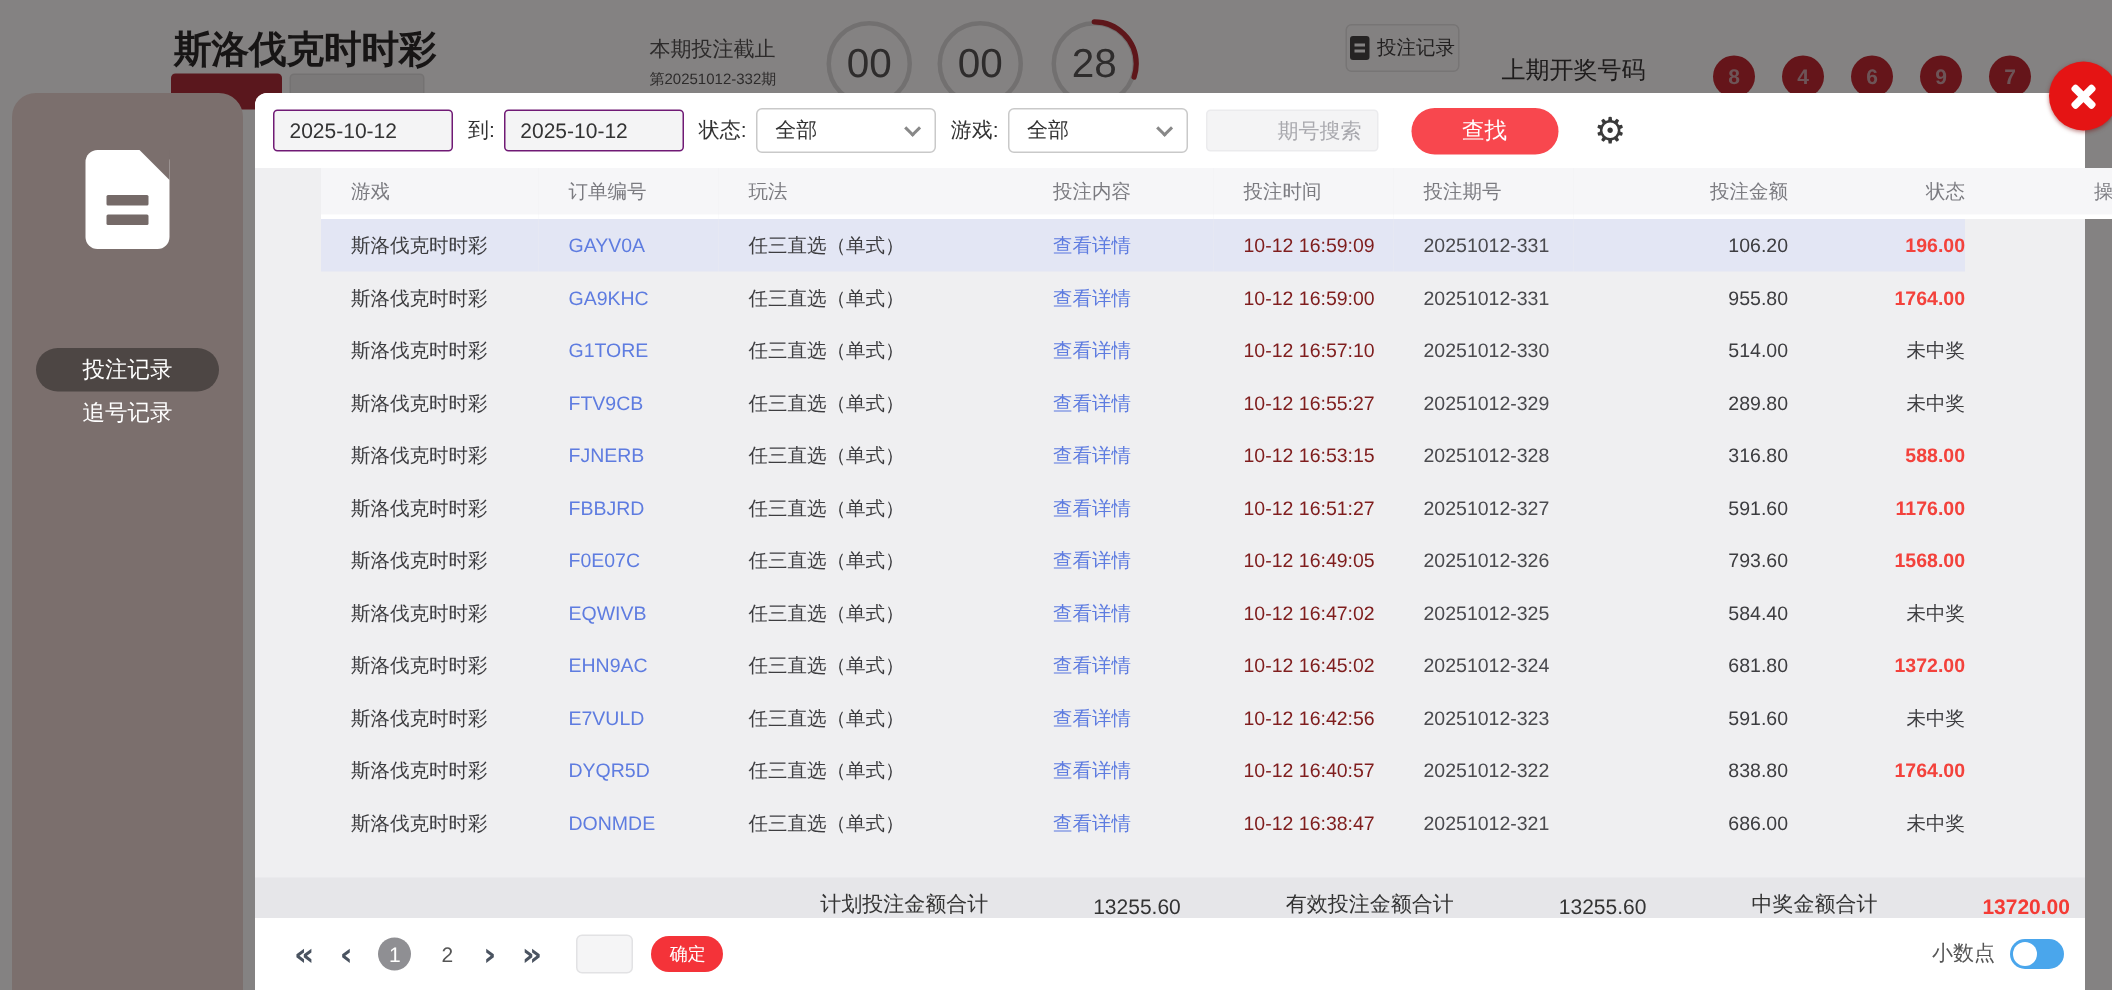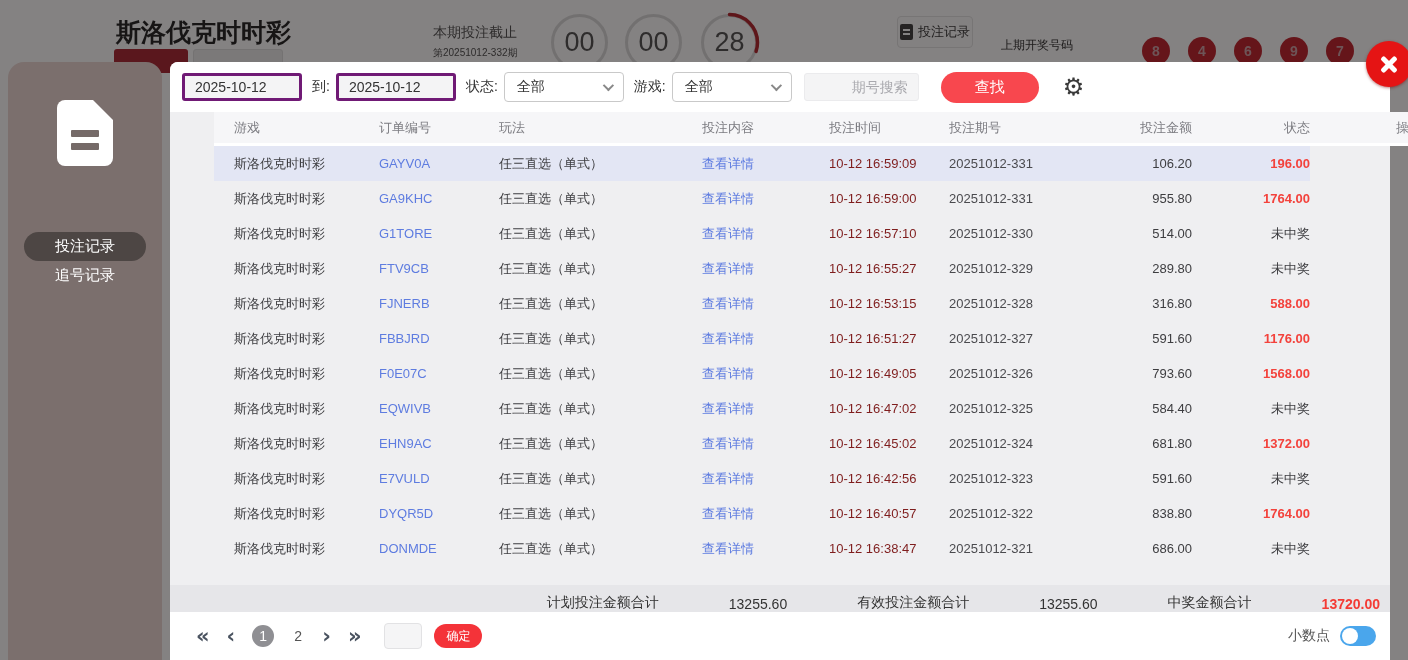--- a/index.html
+++ b/index.html
@@ -20,21 +20,21 @@
   .deadline { position:absolute; left:433px; top:24px; font-size:14px; color:#4a4a4a; }
   .period-no { position:absolute; left:433px; top:46px; font-size:10px; color:#4a4a4a; }
   .cd-circle { position:absolute; top:14px; width:57px; height:57px; border-radius:50%; border:3px solid #dadada;
                display:flex; align-items:center; justify-content:center; font-size:27px; color:#4d4d4d; background:#fff; }
   .cd-arc { position:absolute; top:11px; width:63px; height:63px; }
   .hdr-record-btn { position:absolute; left:897px; top:16px; width:76px; height:32px; background:#fdfdfd; border:1px solid #e3e3e3;
                border-radius:4px; display:flex; align-items:center; justify-content:center; gap:5px; font-size:13px; color:#333; }
   .mini-doc { width:13px; height:16px; background:#3a3a3a; border-radius:2px; position:relative; }
   .mini-doc:before { content:""; position:absolute; left:3px; top:5px; width:7px; height:2px; background:#fff; }
   .mini-doc:after { content:""; position:absolute; left:3px; top:9px; width:7px; height:2px; background:#fff; }
-  .last-draw-label { position:absolute; left:1001px; top:37px; font-size:12px; color:#2a2a2a; }
+  .last-draw-label { position:absolute; left:1001px; top:37px; font-size:16px; color:#2a2a2a; }
   .balls { position:absolute; left:1142px; top:37px; display:flex; gap:18px; }
   .ball { width:28px; height:28px; border-radius:50%; background:#bf1c26; color:#cfa0a5; font-weight:bold;
           font-size:14px; display:flex; align-items:center; justify-content:center; }
 
   .dim-overlay { position:absolute; inset:0; background:rgba(20,16,16,0.52); z-index:10; }
 
   
   .sidebar { position:absolute; left:8px; top:62px; width:154px; height:598px; background:#7b6f6d;
              border-radius:16px 16px 0 0; z-index:20; display:flex; flex-direction:column; align-items:center; }
   .doc-icon { margin-top:38px; width:56px; height:66px; position:relative; }
@@ -55,21 +55,21 @@
                background:#e51414; z-index:30; cursor:pointer; box-shadow:0 1px 3px rgba(120,0,0,.5); }
   .close-btn:before, .close-btn:after { content:""; position:absolute; left:13px; top:21px; width:20px; height:5px;
                background:#fff; border-radius:2px; }
   .close-btn:before { transform:rotate(45deg); } .close-btn:after { transform:rotate(-45deg); }
 
   .filter-bar { height:50px; background:#fff; border-radius:8px 8px 0 0; display:flex; align-items:center;
                 padding:0 12px; flex:none; }
   .qr { height:30px; padding:0 15px; border-radius:15px; background:#fff; border:1px solid #c6c6c6;
         font-size:14px; color:#333; margin-right:7px; cursor:pointer; font-family:inherit; }
   .qr.active { background:#f8474e; border-color:#f8474e; color:#fff; }
-  .date-input { width:120px; height:28px; background:#f4f4f5; border:3px solid #701a75; border-radius:3px;
+  .date-input { width:120px; height:28px; background:#f4f4f5; border:1px solid #701a75; border-radius:3px;
                 font-size:14px; color:#333; padding:0 10px; font-family:inherit; }
   .flt-label { font-size:14px; color:#333; margin:0 6px 0 10px; }
   .select { width:120px; height:30px; background:#fff; border:1px solid #c9c9c9; border-radius:4px;
             display:flex; align-items:center; justify-content:space-between; padding:0 12px; font-size:14px;
             color:#333; cursor:pointer; }
   .chev { width:8px; height:8px; border-right:2px solid #888; border-bottom:2px solid #888;
           transform:rotate(45deg) translateY(-2px); }
   .search-input { width:115px; height:28px; background:#f4f4f5; border:1px solid #ebebed; border-radius:3px;
                   font-size:14px; color:#333; padding:0 10px; margin-left:12px; font-family:inherit;text-align:right; }
   .search-input::placeholder { color:#a9a9ae; }

